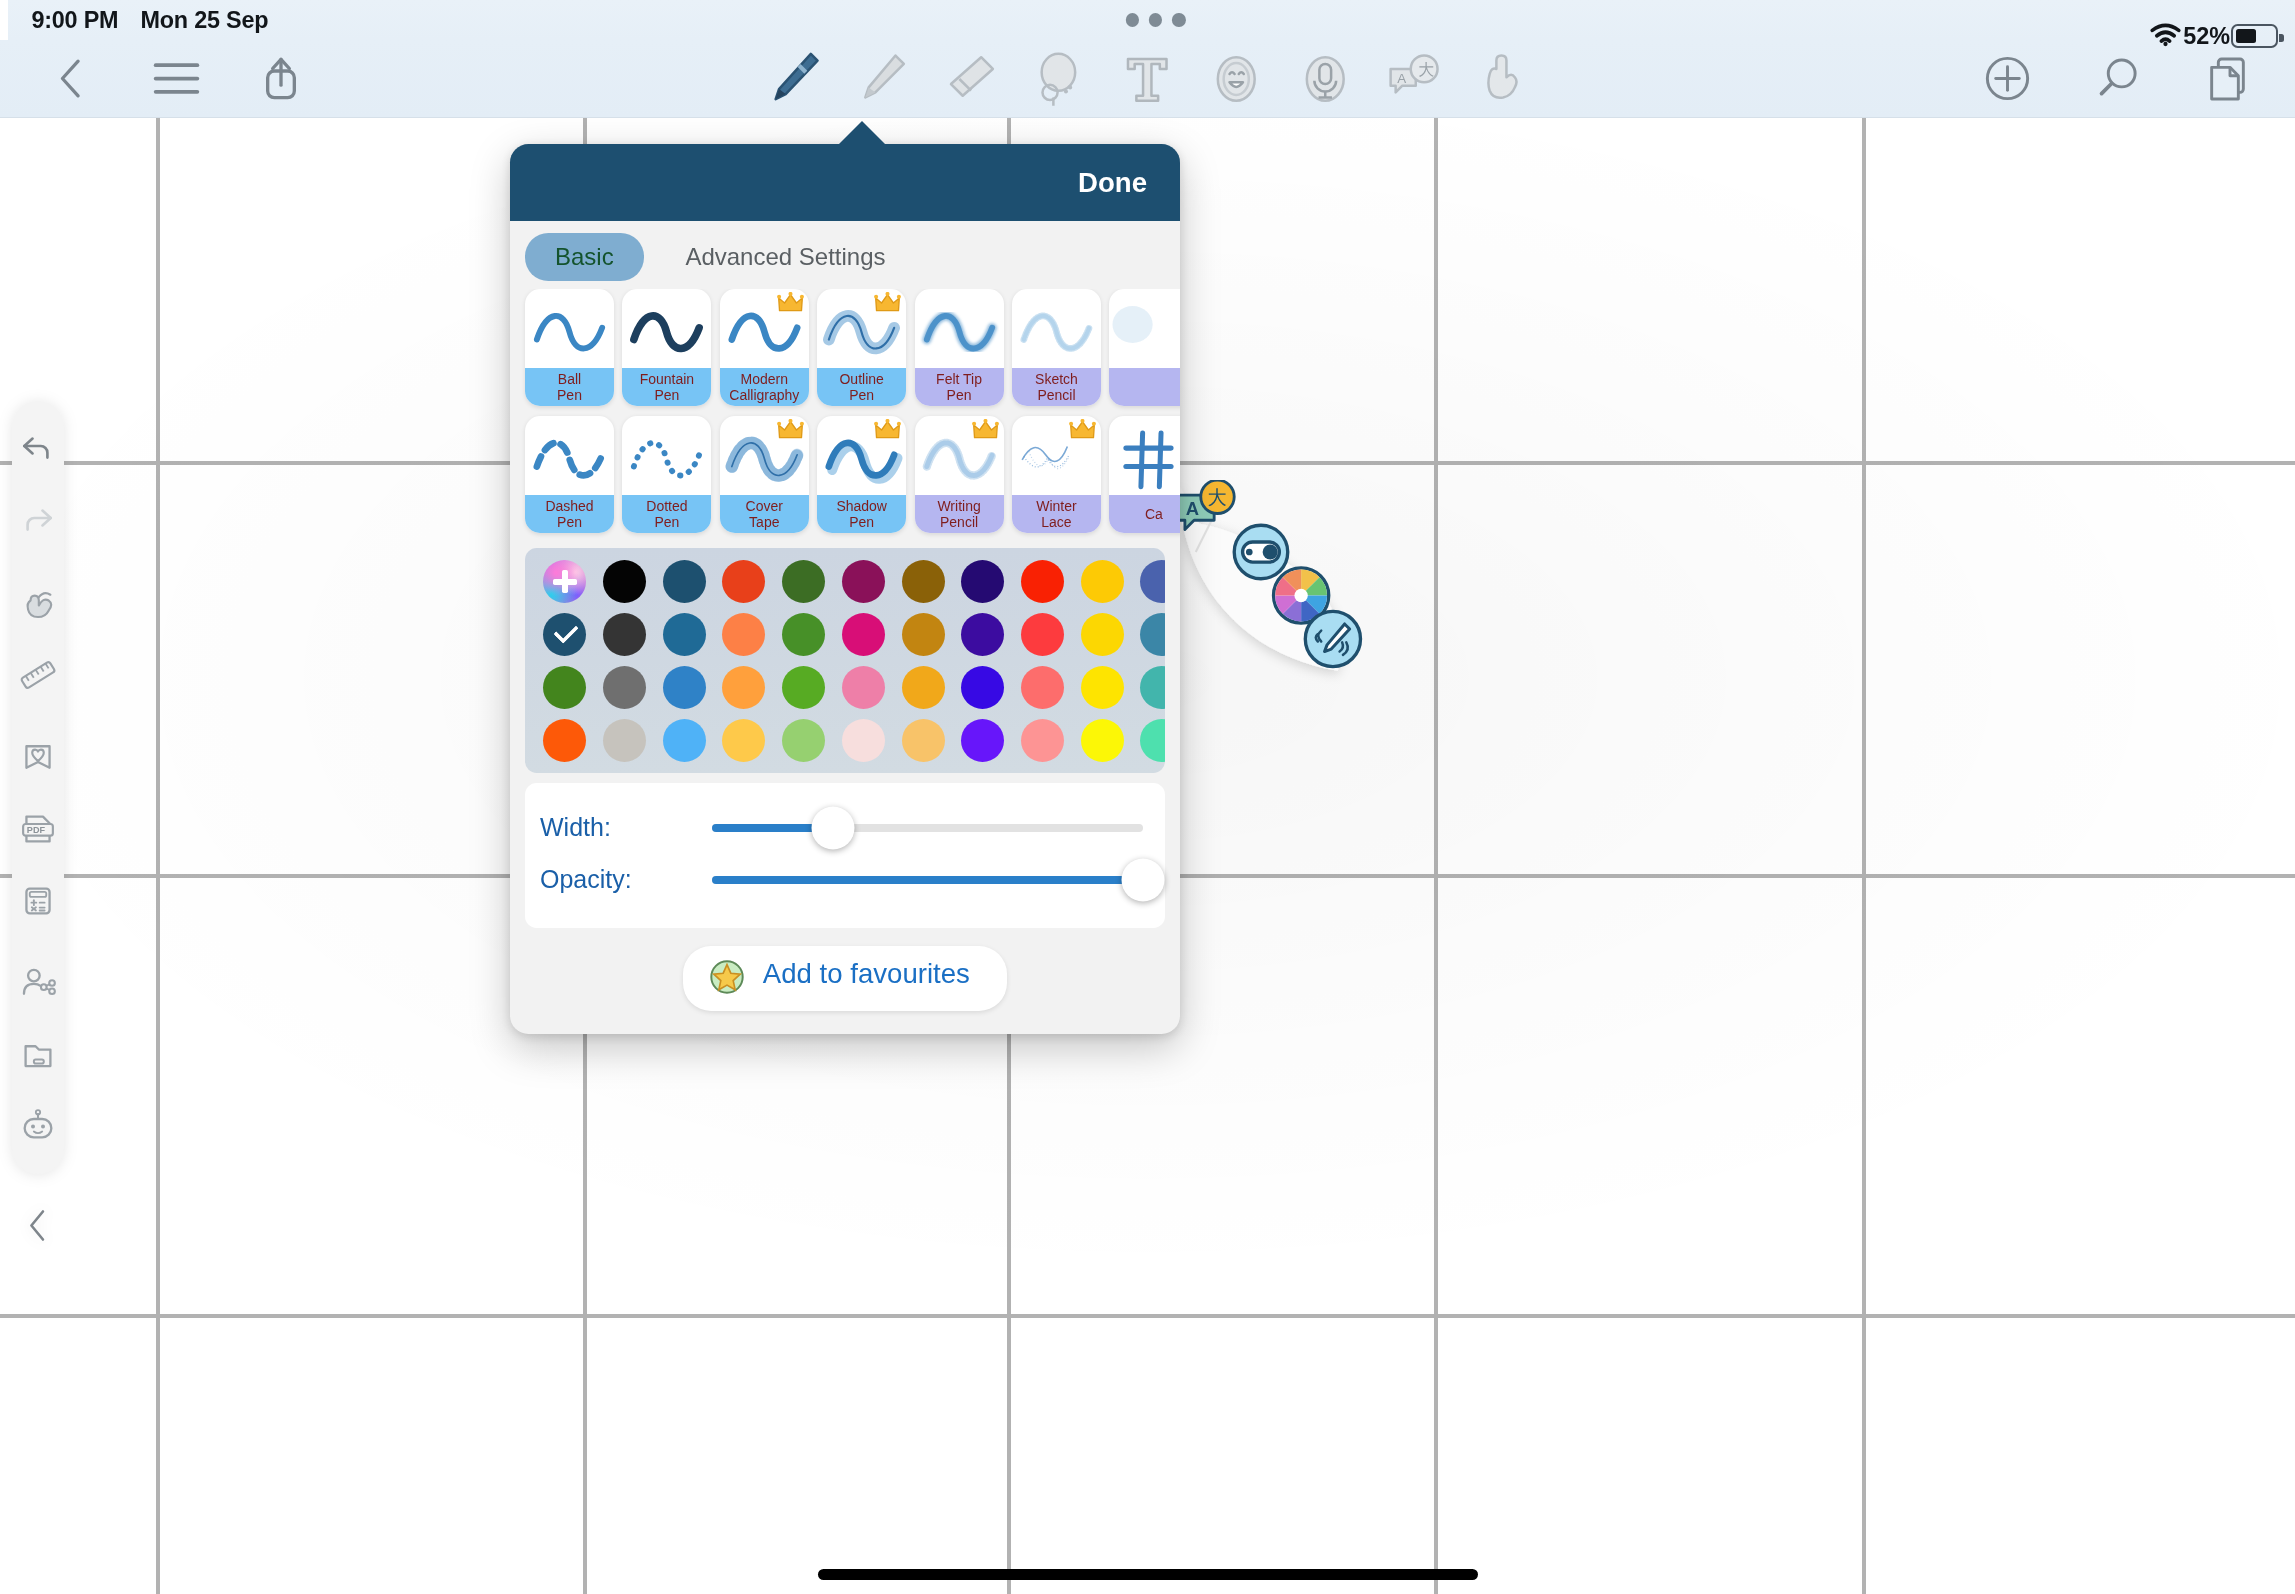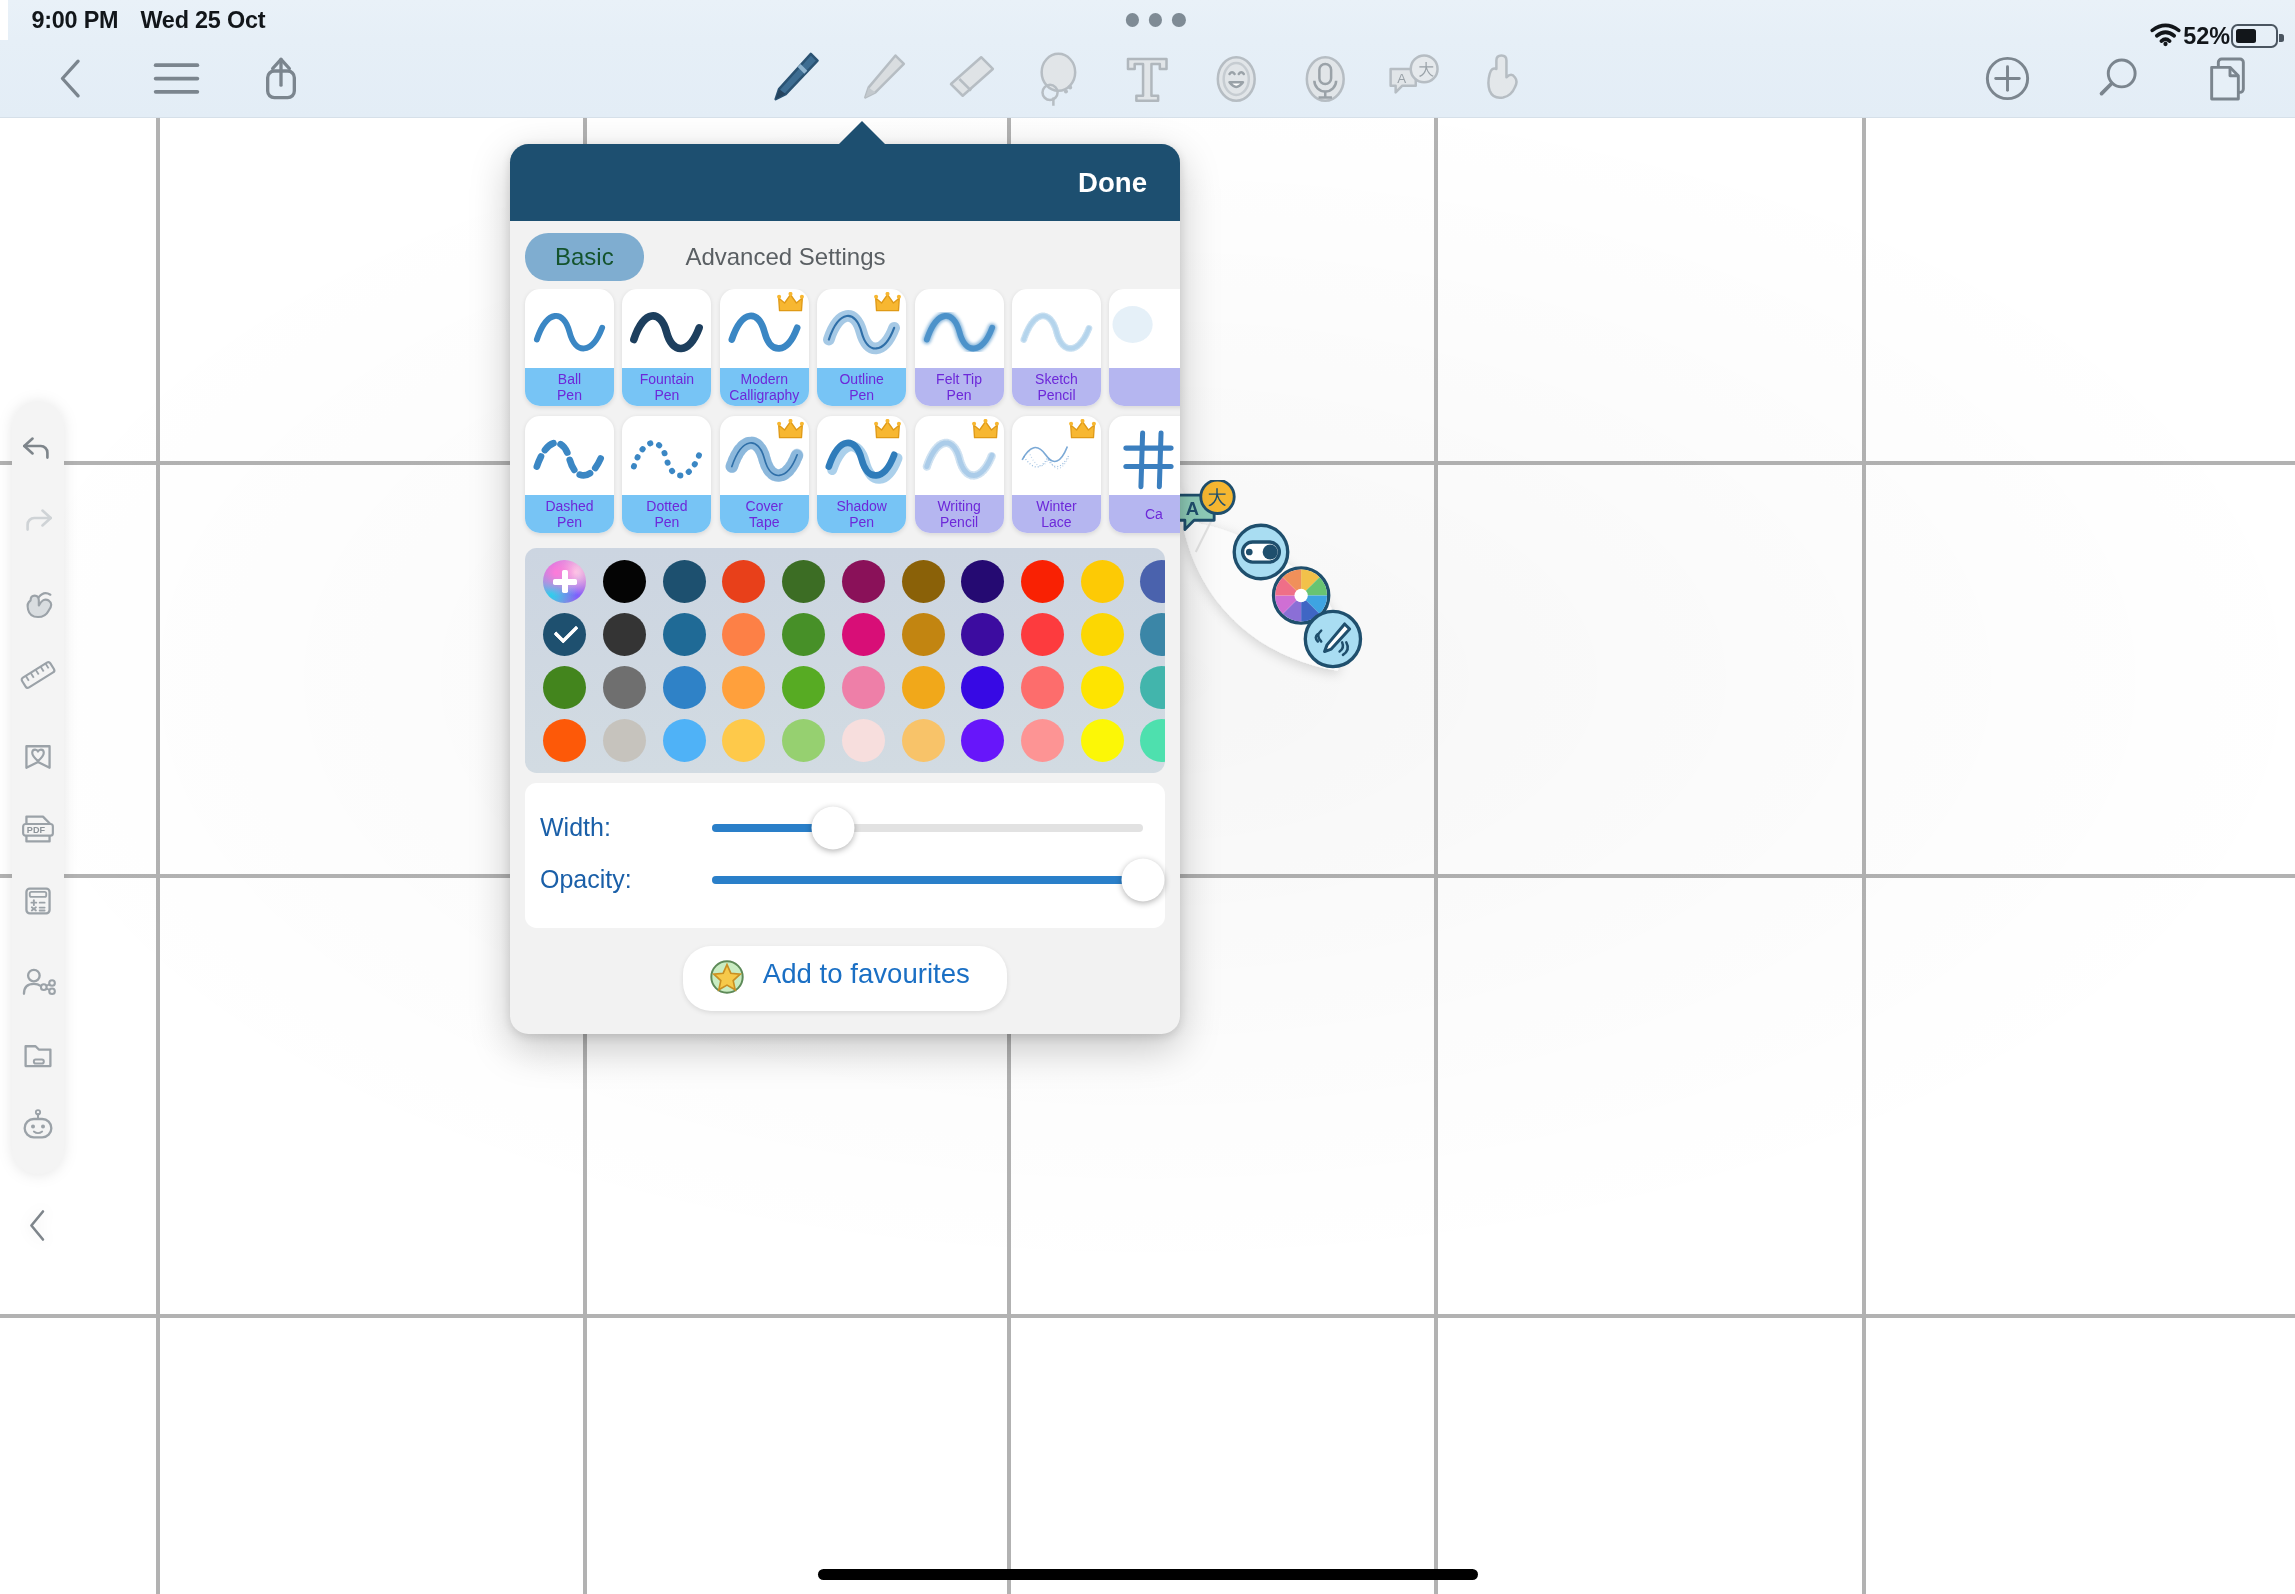--- a/index.html
+++ b/index.html
@@ -117,21 +117,21 @@
   .pen-row { display: flex; gap: 8.4px; margin-bottom: 10px; }
   .pen-card {
     width: 89px; height: 117px; border-radius: 15px; background: #ffffff;
     position: relative; overflow: hidden; flex: none; cursor: pointer;
     box-shadow: 0 1.7px 4.2px rgba(0,0,0,0.10);
   }
   .pen-stroke { position: absolute; left: 0; top: 6.7px; width: 89px; height: 72px; }
   .pen-label {
     position: absolute; left: 0; bottom: 0; width: 89px; height: 38px;
     display: flex; align-items: center; justify-content: center; text-align: center;
-    font-size: 14px; line-height: 16px; color: #6d28d9; padding: 0 21px;
+    font-size: 14px; line-height: 16px; color: #7f1d1d; padding: 0 21px;
   }
   .pen-label.blue   { background: #77c4f5; }
   .pen-label.purple { background: #b5b6f0; }
   .crown { position: absolute; right: 5px; top: 3.3px; width: 27px; height: 22px; }
 
   
   .palette {
     margin: 5px 15px 0 15px; border-radius: 11.7px; padding: 11.7px 0 11.7px 18.4px;
     background: linear-gradient(180deg,#ccd5e1 0%, #d2dbe2 100%);
     overflow: hidden;
@@ -211,21 +211,21 @@
         <div class="grid-h" style="top: 344px; background: rgb(178, 178, 178);"></div>
         <div class="grid-h" style="top: 757px; background: rgb(178, 178, 178);"></div>
         <div class="grid-h" style="top: 1197px; background: rgb(178, 178, 178);"></div>
       </div>
     <div class="paper-shade"></div>
   </div>
 
   <div class="statusbar">
     <div class="status-left">
       <span class="status-time">9:00 PM</span>
-      <span class="status-date">Wed 25 Oct</span>
+      <span class="status-date">Mon 25 Sep</span>
     </div>
     <div class="status-dots">
       <i></i>
       <i></i>
       <i></i>
     </div>
     <div class="status-right">
       <span>
         <svg width="33" height="25" viewBox="0 0 40 30" aria-hidden="true">
           <path d="M4 10 Q20 -2 36 10" stroke="#12161a" stroke-width="4.5" fill="none" stroke-linecap="round"></path>

